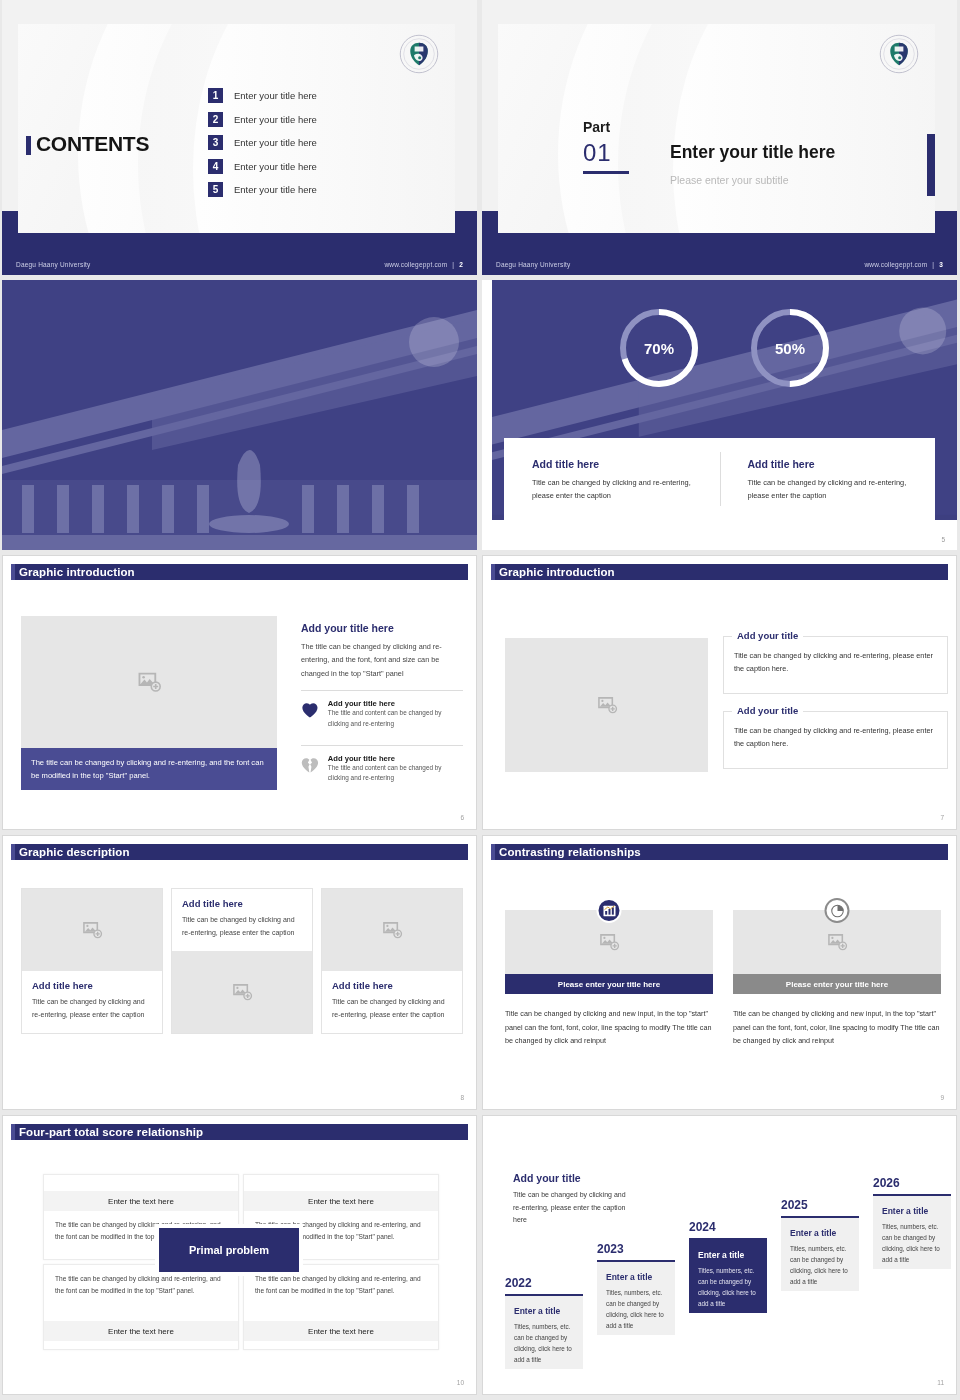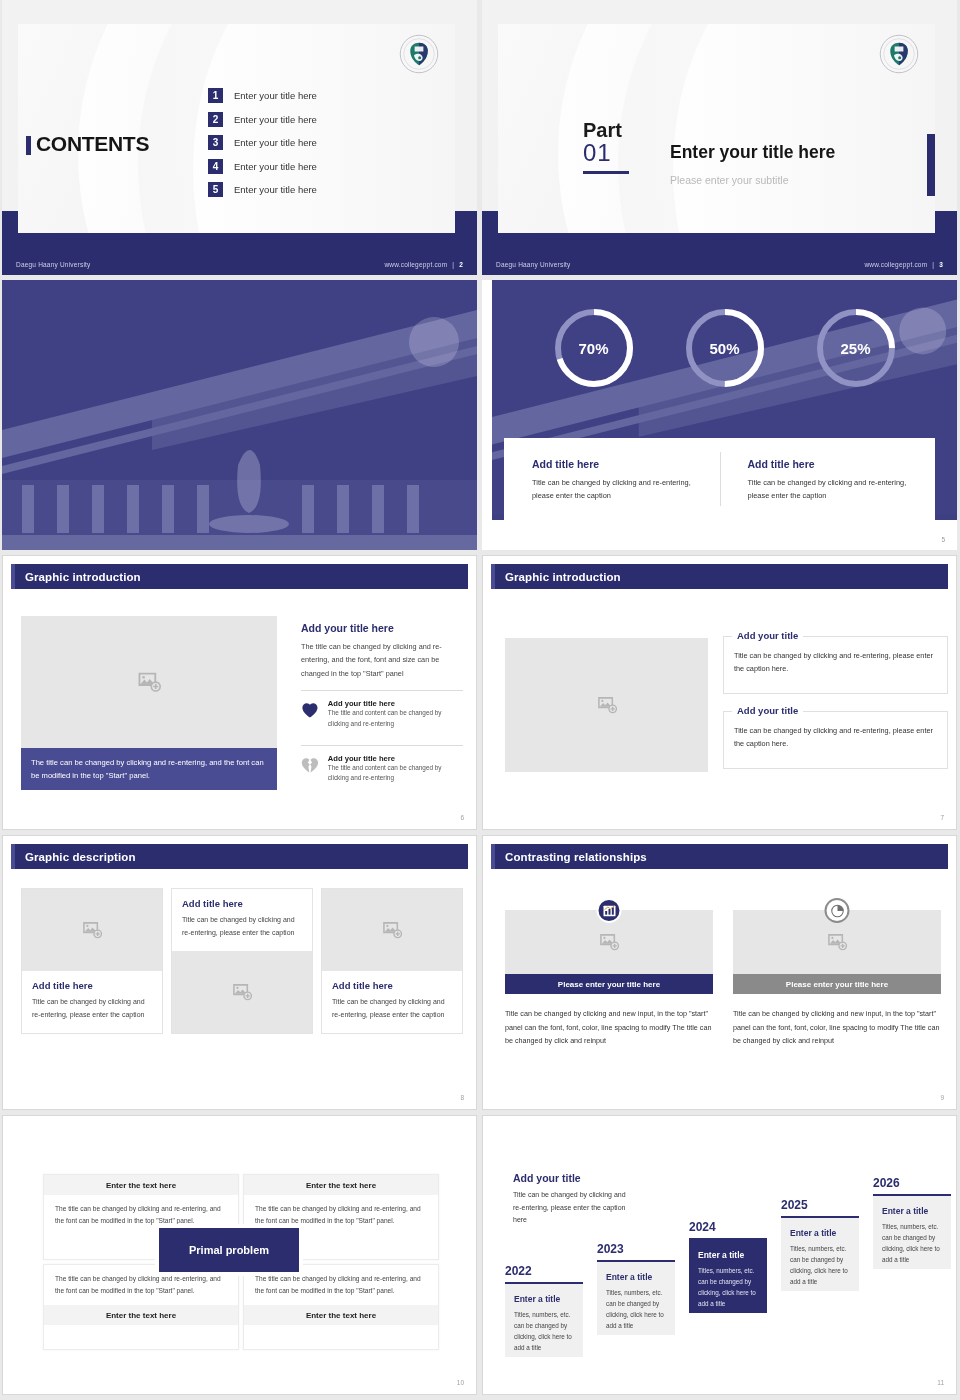--- a/index.html
+++ b/index.html
@@ -51,21 +51,21 @@
   }
   .contents-tick { position: absolute; left: 8px; top: 112px; width: 5px; height: 19px; background: #2b2d6e; }
   .toc { position: absolute; left: 190px; top: 64px; display: flex; flex-direction: column; gap: 8.5px; }
   .toc-row { display: flex; align-items: center; gap: 11px; }
   .toc-num {
     width: 15px; height: 15px; background: #2b2d6e; color: #fff;
     font-size: 10px; font-weight: bold; display: flex; align-items: center; justify-content: center;
   }
   .toc-txt { font-size: 9.5px; color: #333; }
 
-  .part-word { position: absolute; left: 85px; top: 95px; font-size: 20px; font-weight: bold; color: #1b1b1b; }
+  .part-word { position: absolute; left: 85px; top: 95px; font-size: 14px; font-weight: bold; color: #1b1b1b; }
   .part-num  { position: absolute; left: 85px; top: 115px; font-size: 24px; font-weight: normal; color: #2b2d6e; letter-spacing: 1px; }
   .part-rule { position: absolute; left: 85px; top: 147px; width: 46px; height: 3px; background: #2b2d6e; }
   .part-title { position: absolute; left: 172px; top: 118px; font-size: 17.5px; font-weight: bold; color: #161616; }
   .part-sub   { position: absolute; left: 172px; top: 150px; font-size: 10.5px; color: #b9b9b9; }
   .part-edge  { position: absolute; right: 0px; top: 110px; width: 8px; height: 62px; background: #2b2d6e; }
 
   
   .photo-slide { position: absolute; inset: 0; background: #3d3f80; overflow: hidden; }
   .photo-art { position: absolute; inset: 0; }
   .donuts { position: absolute; top: 25px; left: 0; right: 0; display: flex; justify-content: center; gap: 45px; }
@@ -81,22 +81,22 @@
   }
   .cap-col { flex: 1; padding: 20px 22px 0 28px; position: relative; }
   .cap-col + .cap-col::before { content:""; position:absolute; left:0; top:14px; bottom:14px; width:1px; background:#ddd; }
   .cap-h { font-size: 10.5px; font-weight: bold; color: #2b2d6e; margin-bottom: 7px; }
   .cap-p { font-size: 7.4px; color: #333; line-height: 1.75; }
   .pg-dark { position: absolute; right: 12px; bottom: 7px; font-size: 6.5px; color: #9a9a9a; }
 
   
   .c-slide { position: absolute; inset: 0; background: #fff; border: 1px solid #d8d8d8; }
   .c-head {
-    position: absolute; left: 8px; right: 8px; top: 8px; height: 25px; background: #2b2d6e;
-    display: flex; align-items: center; padding-left: 14px;
+    position: absolute; left: 8px; right: 8px; top: 8px; height: 16px; background: #2b2d6e;
+    display: flex; align-items: center; padding-left: 8px;
   }
   .c-head::before { content:""; position:absolute; left:0; top:0; bottom:0; width:4px; background:#4a4c93; }
   .c-head-title { color: #fff; font-size: 11.5px; font-weight: bold; letter-spacing: .1px; }
   .c-pg { position: absolute; right: 12px; bottom: 8px; font-size: 6.5px; color: #a0a0a0; }
 
   .img-ph { background: #e6e6e6; display: flex; align-items: center; justify-content: center; }
   .img-ph svg { opacity: .55; }
 
   
   .s6-img { position: absolute; left: 18px; top: 60px; width: 256px; height: 132px; }
@@ -145,21 +145,21 @@
   .s9-bar { height: 20px; display:flex; align-items:center; justify-content:center; color:#fff; font-size:8px; font-weight:bold; }
   .s9-bar.b-navy { background: #2b2d6e; }
   .s9-bar.b-gray { background: #8a8a8a; }
   .s9-p { margin-top: 13px; font-size: 7.2px; color: #333; line-height: 1.9; }
 
   
   .s10-wrap { position: absolute; left: 40px; top: 58px; width: 396px; height: 175px; }
   .s10-q { position: absolute; width: 196px; height: 86px; background: #fff; border: 1px solid #ececec; box-shadow: 0 0 2px rgba(0,0,0,.06); }
   .s10-q.tl { left: 0; top: 0; } .s10-q.tr { left: 200px; top: 0; }
   .s10-q.bl { left: 0; top: 90px; } .s10-q.br { left: 200px; top: 90px; }
-  .s10-cap { height: 20px; background: #f3f3f3; display: flex; align-items: center; justify-content: center; font-size: 8px; font-weight: bold; color: #232323; }
+  .s10-cap { height: 20px; background: #f3f3f3; display: flex; align-items: center; justify-content: center; font-size: 8px; font-weight: normal; color: #232323; margin-top: 16px; }
   .s10-body { padding: 8px 11px; font-size: 6.6px; color: #444; line-height: 1.85; }
   .s10-center {
     position: absolute; left: 112px; top: 50px; width: 148px; height: 52px; background: #2b2d6e;
     border: 4px solid #fff; display: flex; align-items: center; justify-content: center;
     color: #fff; font-size: 11px; font-weight: bold; z-index: 3;
   }
 
   
   .s11-intro { position: absolute; left: 30px; top: 56px; width: 122px; }
   .s11-intro-h { font-size: 10.5px; font-weight: bold; color: #2b2d6e; margin-bottom: 5px; }
@@ -371,27 +371,20 @@
           </svg>
           <span>70%</span>
         </div>
         <div class="donut">
           <svg width="86" height="86" viewBox="0 0 86 86">
             <circle cx="43" cy="43" r="36" fill="none" stroke="#8f92c2" stroke-width="6"></circle>
             <circle cx="43" cy="43" r="36" fill="none" stroke="#ffffff" stroke-width="6" stroke-dasharray="113.1 113.1" stroke-linecap="butt"></circle>
           </svg>
           <span>50%</span>
         </div>
-        <div class="donut">
-          <svg width="86" height="86" viewBox="0 0 86 86">
-            <circle cx="43" cy="43" r="36" fill="none" stroke="#8f92c2" stroke-width="6"></circle>
-            <circle cx="43" cy="43" r="36" fill="none" stroke="#ffffff" stroke-width="6" stroke-dasharray="56.5 169.6" stroke-linecap="butt"></circle>
-          </svg>
-          <span>25%</span>
-        </div>
       </div>
     </div>
 
     <div class="cap-card">
       <div class="cap-col">
         <div class="cap-h">Add title here</div>
         <div class="cap-p">Title can be changed by clicking and re-entering, please enter the caption</div>
       </div>
       <div class="cap-col">
         <div class="cap-h">Add title here</div>
@@ -558,20 +551,23 @@
         <div class="s9-bar b-gray">Please enter your title here</div>
         <div class="s9-p">Title can be changed by clicking and new input, in the top "start" panel can the font, font, color, line spacing to modify The title can be changed by click and reinput</div>
       </div>
 
       <div class="c-pg">9</div>
     </div>
   </div>
 
   <div class="slide s-h285">
     <div class="c-slide">
+      <div class="c-head">
+        <span class="c-head-title">Four-part total score relationship</span>
+      </div>
 
       <div class="s10-wrap">
         <div class="s10-q tl">
           <div class="s10-cap">Enter the text here</div>
           <div class="s10-body">The title can be changed by clicking and re-entering, and the font can be modified in the top "Start" panel.</div>
         </div>
         <div class="s10-q tr">
           <div class="s10-cap">Enter the text here</div>
           <div class="s10-body">The title can be changed by clicking and re-entering, and the font can be modified in the top "Start" panel.</div>
         </div>
@@ -591,21 +587,21 @@
   </div>
 
   <div class="slide s-h285">
     <div class="c-slide">
 
       <div class="s11-intro">
         <div class="s11-intro-h">Add your title</div>
         <div class="s11-intro-p">Title can be changed by clicking and re-entering, please enter the caption here</div>
       </div>
 
-      <div class="s11-step" style="left:22px; top:148px;">
+      <div class="s11-step" style="left:22px; top:160px;">
         <div class="s11-year">2022</div>
         <div class="s11-rule"></div>
         <div class="s11-card">
           <div class="s11-card-h">Enter a title</div>
           <div class="s11-card-p">Titles, numbers, etc. can be changed by clicking, click here to add a title</div>
         </div>
       </div>
 
       <div class="s11-step" style="left:114px; top:126px;">
         <div class="s11-year">2023</div>

